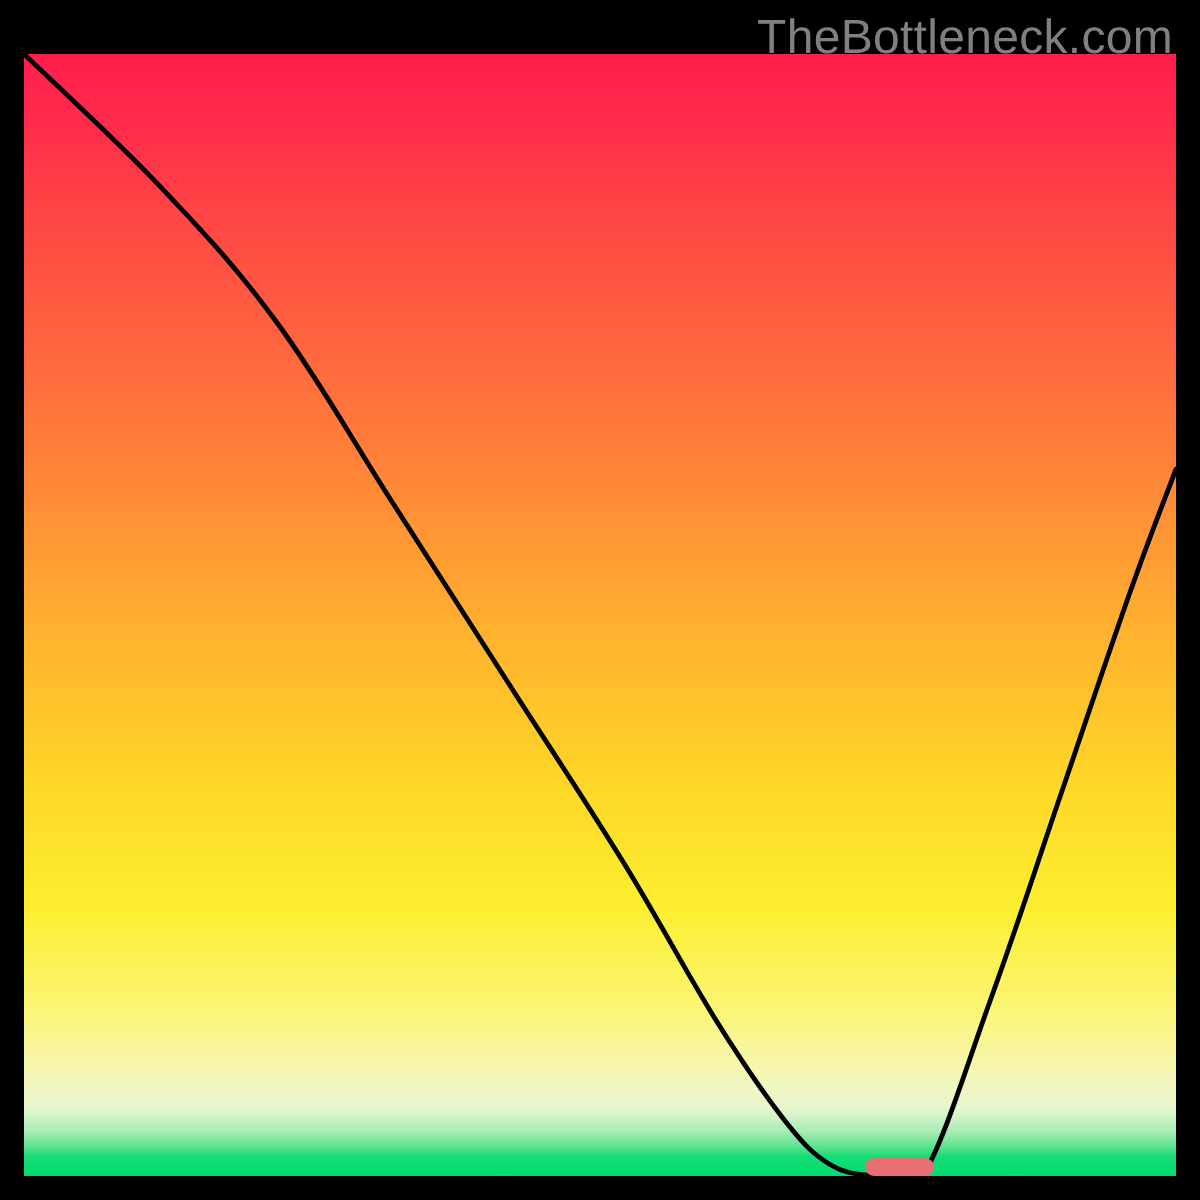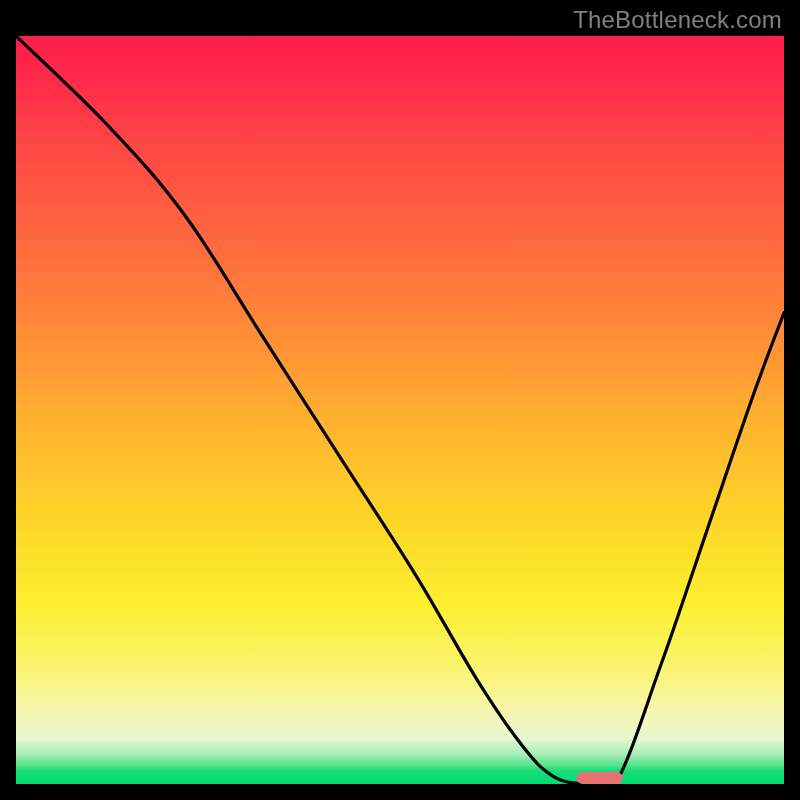--- a/index.html
+++ b/index.html
@@ -15,21 +15,21 @@
     position: relative;
     width: 800px;
     height: 800px;
     background: #000;
   }
   .watermark {
     position: absolute;
     top: 6px;
     right: 18px;
     color: #808080;
-    font-size: 24px;
+    font-size: 32px;
     font-weight: 400;
     letter-spacing: 0.2px;
     z-index: 3;
   }
   .plot-outer {
     position: absolute;
     left: 16px;
     top: 36px;
     width: 768px;
     height: 748px;

